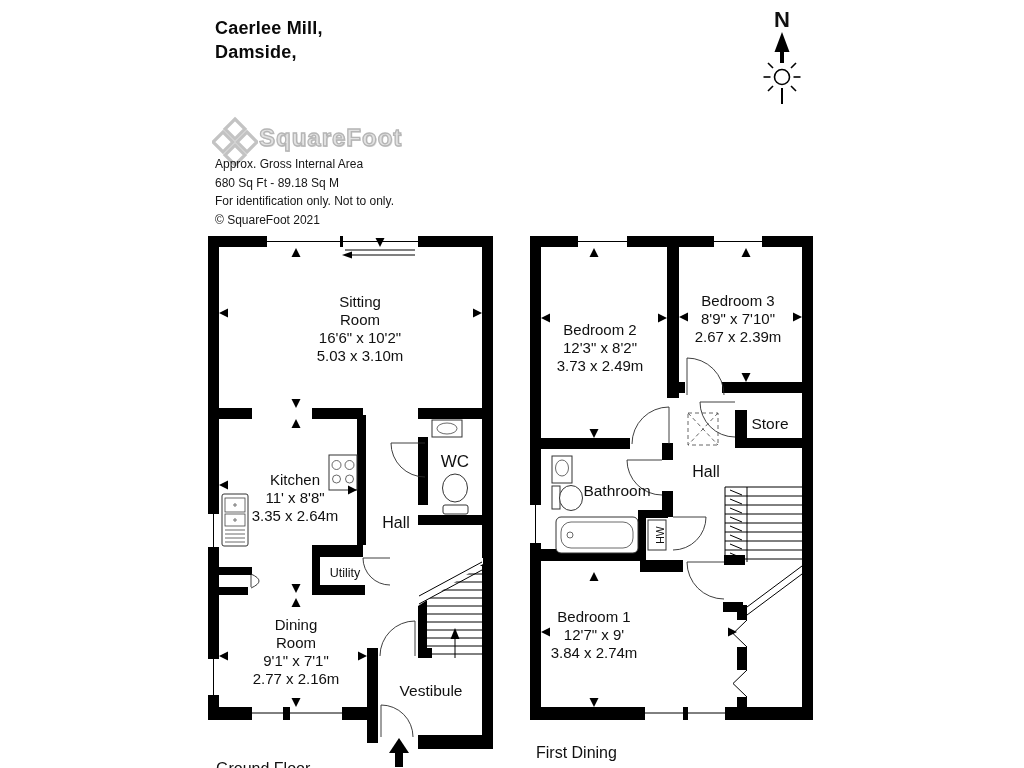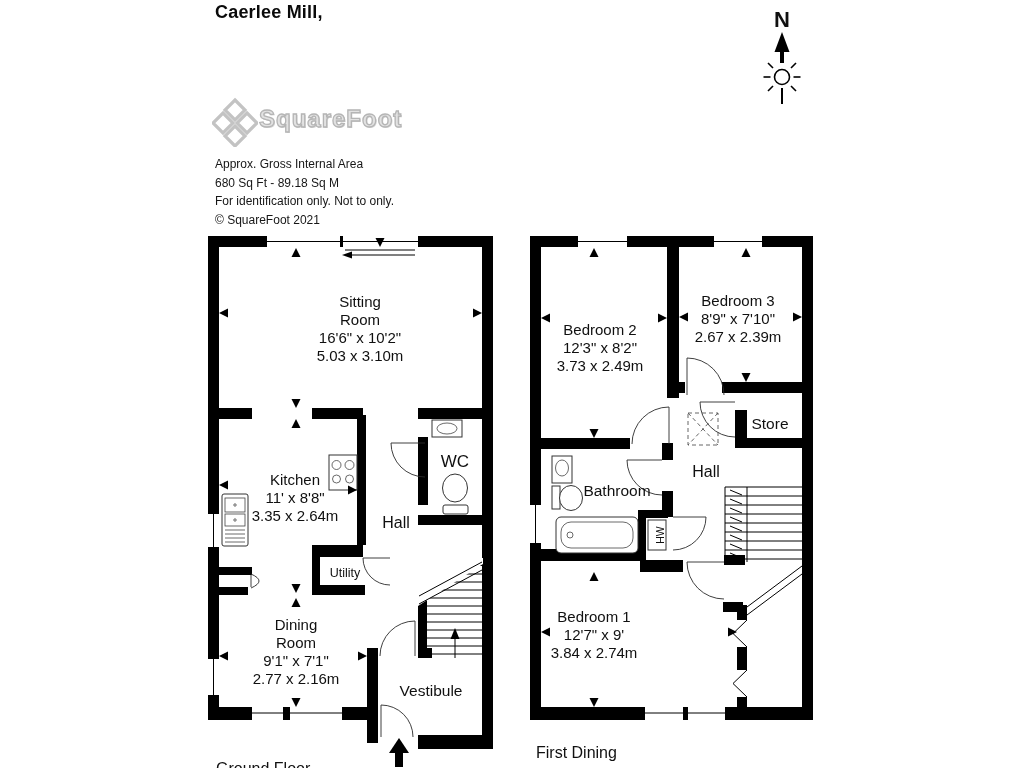--- a/index.html
+++ b/index.html
@@ -1,20 +1,20 @@
 <!DOCTYPE html>
 <html><head>
 <meta charset="utf-8">
 <style>
   html,body{margin:0;padding:0;background:#fff;}
   #page{position:relative;width:1024px;height:768px;background:#ffffff;overflow:hidden;
         font-family:"Liberation Sans",sans-serif;color:#0d0d0d;}
   .abs{position:absolute;}
-  .addr{left:215px;top:0;font-size:18px;font-weight:bold;line-height:24px;color:#0a0a0a;letter-spacing:.2px;}
-  .logo-row{left:212px;top:97px;height:48px;}
+  .addr{left:215px;top:16px;font-size:18px;font-weight:bold;line-height:24px;color:#0a0a0a;letter-spacing:.2px;}
+  .logo-row{left:212px;top:116px;height:48px;}
   .logo-text{position:absolute;left:47px;top:8px;font-size:24px;font-weight:bold;color:#e2e2e2;
              letter-spacing:1px;-webkit-text-stroke:1.3px #b5b5b5;text-shadow:1px 1px 0 #d6d6d6;}
   .info{left:215px;top:155px;font-size:12px;line-height:18.5px;color:#161616;}
   .floor-label{font-size:16px;color:#111;}
   #gf-label{left:216px;top:744px;margin-top:16px;}
   #ff-label{left:536px;top:744px;}
   svg{display:block;}
   svg text{font-family:"Liberation Sans",sans-serif;fill:#101010;}
   .room{font-size:15px;}
   .wall{fill:#000;}
@@ -25,20 +25,21 @@
   .dim{fill:#000;}
   .dash{stroke:#555;stroke-width:0.9;fill:none;stroke-dasharray:4 3;}
 </style>
 </head>
 <body>
 
 <div id="page">
 
   <div class="abs addr">
     <div>Caerlee Mill,</div>
+    <div>Damside,</div>
   </div>
 
   <div class="abs logo-row">
     <svg width="46" height="50">
       <g fill="none" stroke="#c3c3c3" stroke-width="3.2">
         <path d="M23,3 L33,13 L23,23 L13,13 Z"></path>
         <path d="M11,16 L21,26 L11,36 L1,26 Z"></path>
         <path d="M35,16 L45,26 L35,36 L25,26 Z"></path>
         <path d="M23,29 L33,39 L23,49 L13,39 Z"></path>
       </g>

